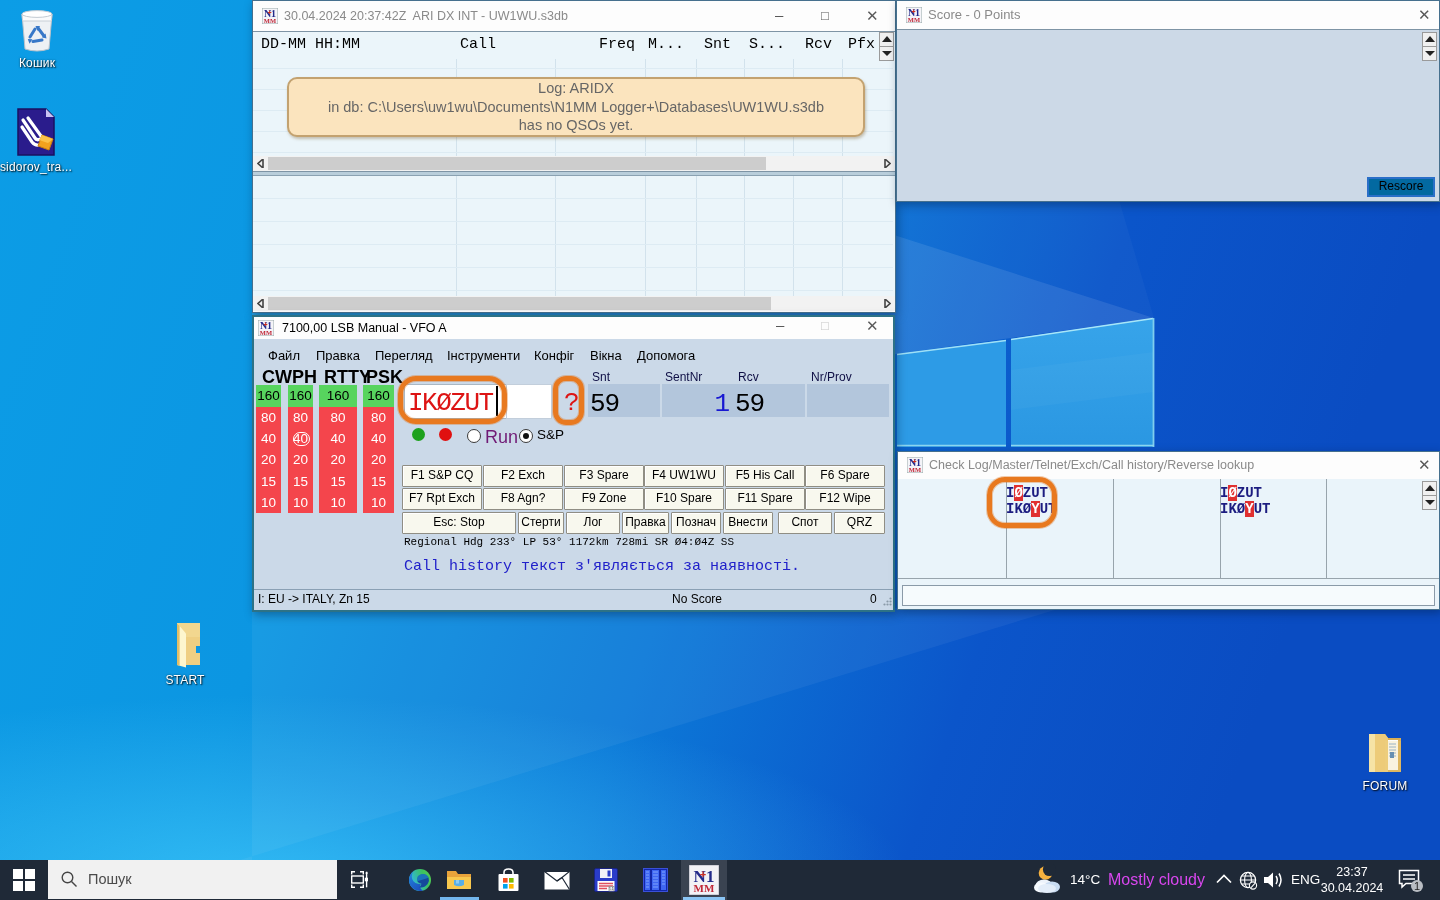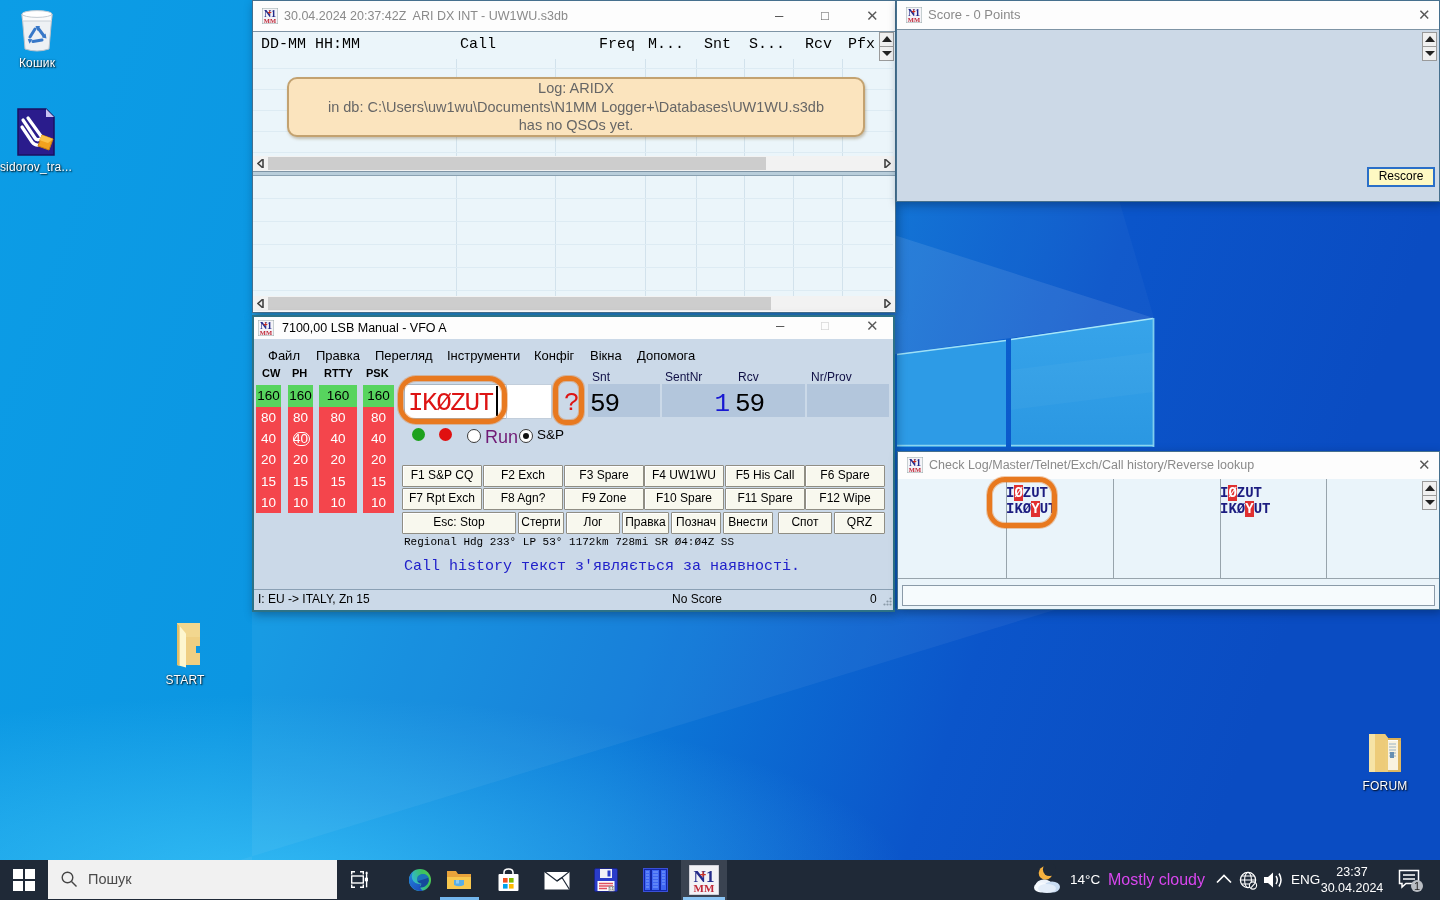--- a/index.html
+++ b/index.html
@@ -196,21 +196,21 @@
         <svg width="10" height="7">
           <polygon points="5,0 10,6 0,6" fill="#222"></polygon>
         </svg>
       </div>
   <div style="margin-top:-1px">
         <svg width="10" height="7">
           <polygon points="0,1 10,1 5,6" fill="#222"></polygon>
         </svg>
       </div>
  </div>
- <div class="a" style="right:4px;bottom:14px;width:64px;height:16px;background:#fef9c3;border:2px solid #2a6fc8;font-size:12px;text-align:center;line-height:14px;color:#000">Rescore</div>
+ <div class="a" style="right:4px;bottom:4px;width:64px;height:16px;background:#0369a1;border:2px solid #2a6fc8;font-size:12px;text-align:center;line-height:14px;color:#000">Rescore</div>
 </div>
 
 <div class="win" style="left:252px;top:315px;width:639px;height:293px;border:2px solid #2d7286">
  <div class="a" style="left:0;top:0;right:0;height:22px;background:#fdfdfd"></div>
  <svg class="a" style="left:4px;top:3px" width="16" height="16" viewBox="0 0 16 16">
       <rect width="16" height="16" fill="#f4f4f8" stroke="#9aa"></rect>
       <text x="8" y="9" font-size="10" font-weight="bold" fill="#232a8a" text-anchor="middle" font-family="Liberation Serif">N1</text>
       <text x="8" y="15" font-size="6.5" font-weight="bold" fill="#c02838" text-anchor="middle" font-family="Liberation Serif">MM</text>
       <text x="7.5" y="7" font-size="7" font-weight="bold" fill="#d03020" text-anchor="middle">+</text>
     </svg>
@@ -221,21 +221,21 @@
  <div class="a" style="left:0;top:22px;right:0;bottom:0;background:#cbd9e8"></div>
  <div class="a" style="left:0;top:22px;right:0;height:28px;color:#000;font-size:13px">
   <span class="a" style="left:14px;top:9px">Файл</span>
       <span class="a" style="left:62px;top:9px">Правка</span>
       <span class="a" style="left:121px;top:9px">Перегляд</span>
       <span class="a" style="left:193px;top:9px">Інструменти</span>
       <span class="a" style="left:280px;top:9px">Конфіг</span>
       <span class="a" style="left:336px;top:9px">Вікна</span>
       <span class="a" style="left:383px;top:9px">Допомога</span>
  </div>
- <div class="a" style="left:0;top:50px;width:150px;height:16px;font-weight:bold;font-size:11px;color:#000">
+ <div class="a" style="left:0;top:50px;width:150px;height:16px;font-weight:bold;font-size:18px;color:#000">
   <span class="a" style="left:8px">CW</span>
       <span class="a" style="left:38px">PH</span>
       <span class="a" style="left:70px">RTTY</span>
       <span class="a" style="left:112px">PSK</span>
  </div>
  <div class="a grn" style="left:2px;top:68px;width:25px;height:22px;text-align:center;font-size:13.5px;line-height:22px">160</div>
  <div class="a red" style="left:2px;top:90px;width:25px;height:106px;font-size:13.5px">
       <div style="position:absolute;left:0;top:0.0px;width:25px;height:21px;text-align:center;line-height:21px">80</div>
       <div style="position:absolute;left:0;top:21.2px;width:25px;height:21px;text-align:center;line-height:21px">40</div>
       <div style="position:absolute;left:0;top:42.4px;width:25px;height:21px;text-align:center;line-height:21px">20</div>

